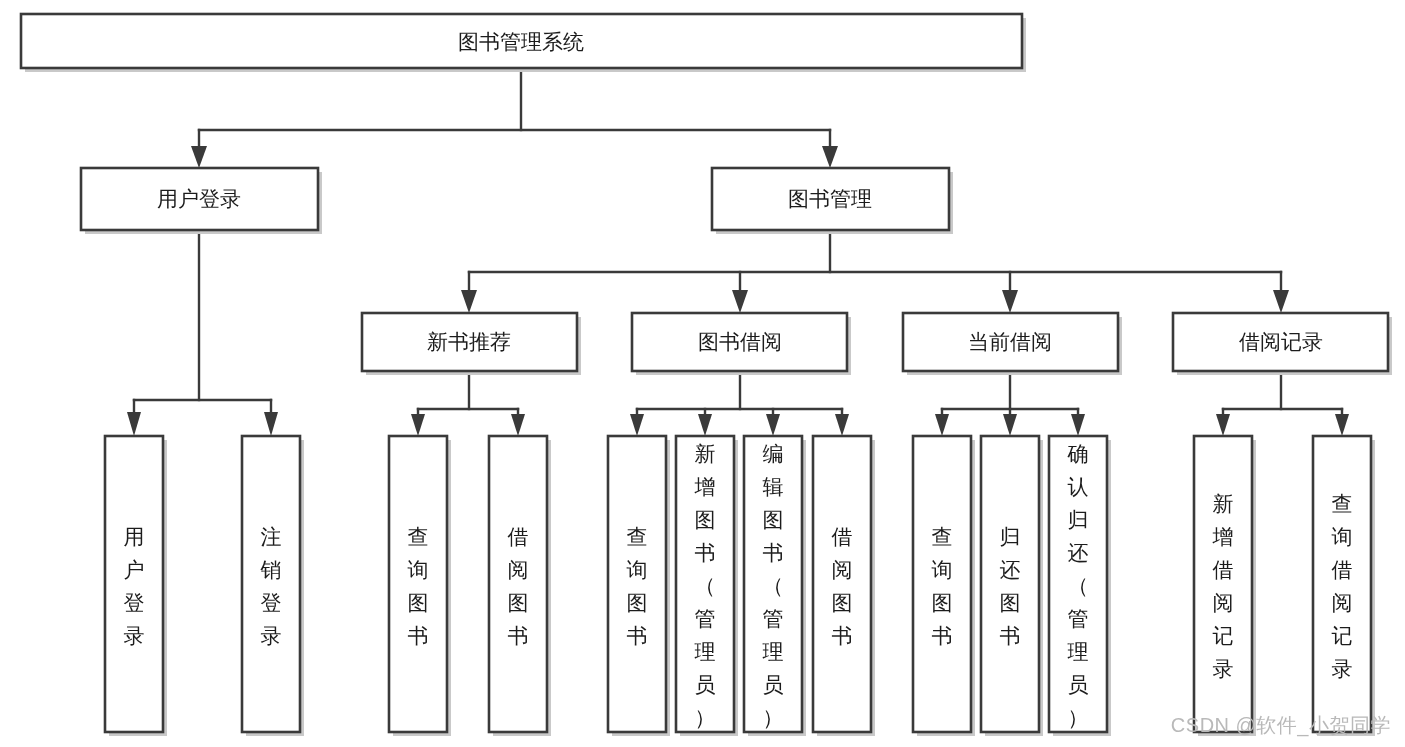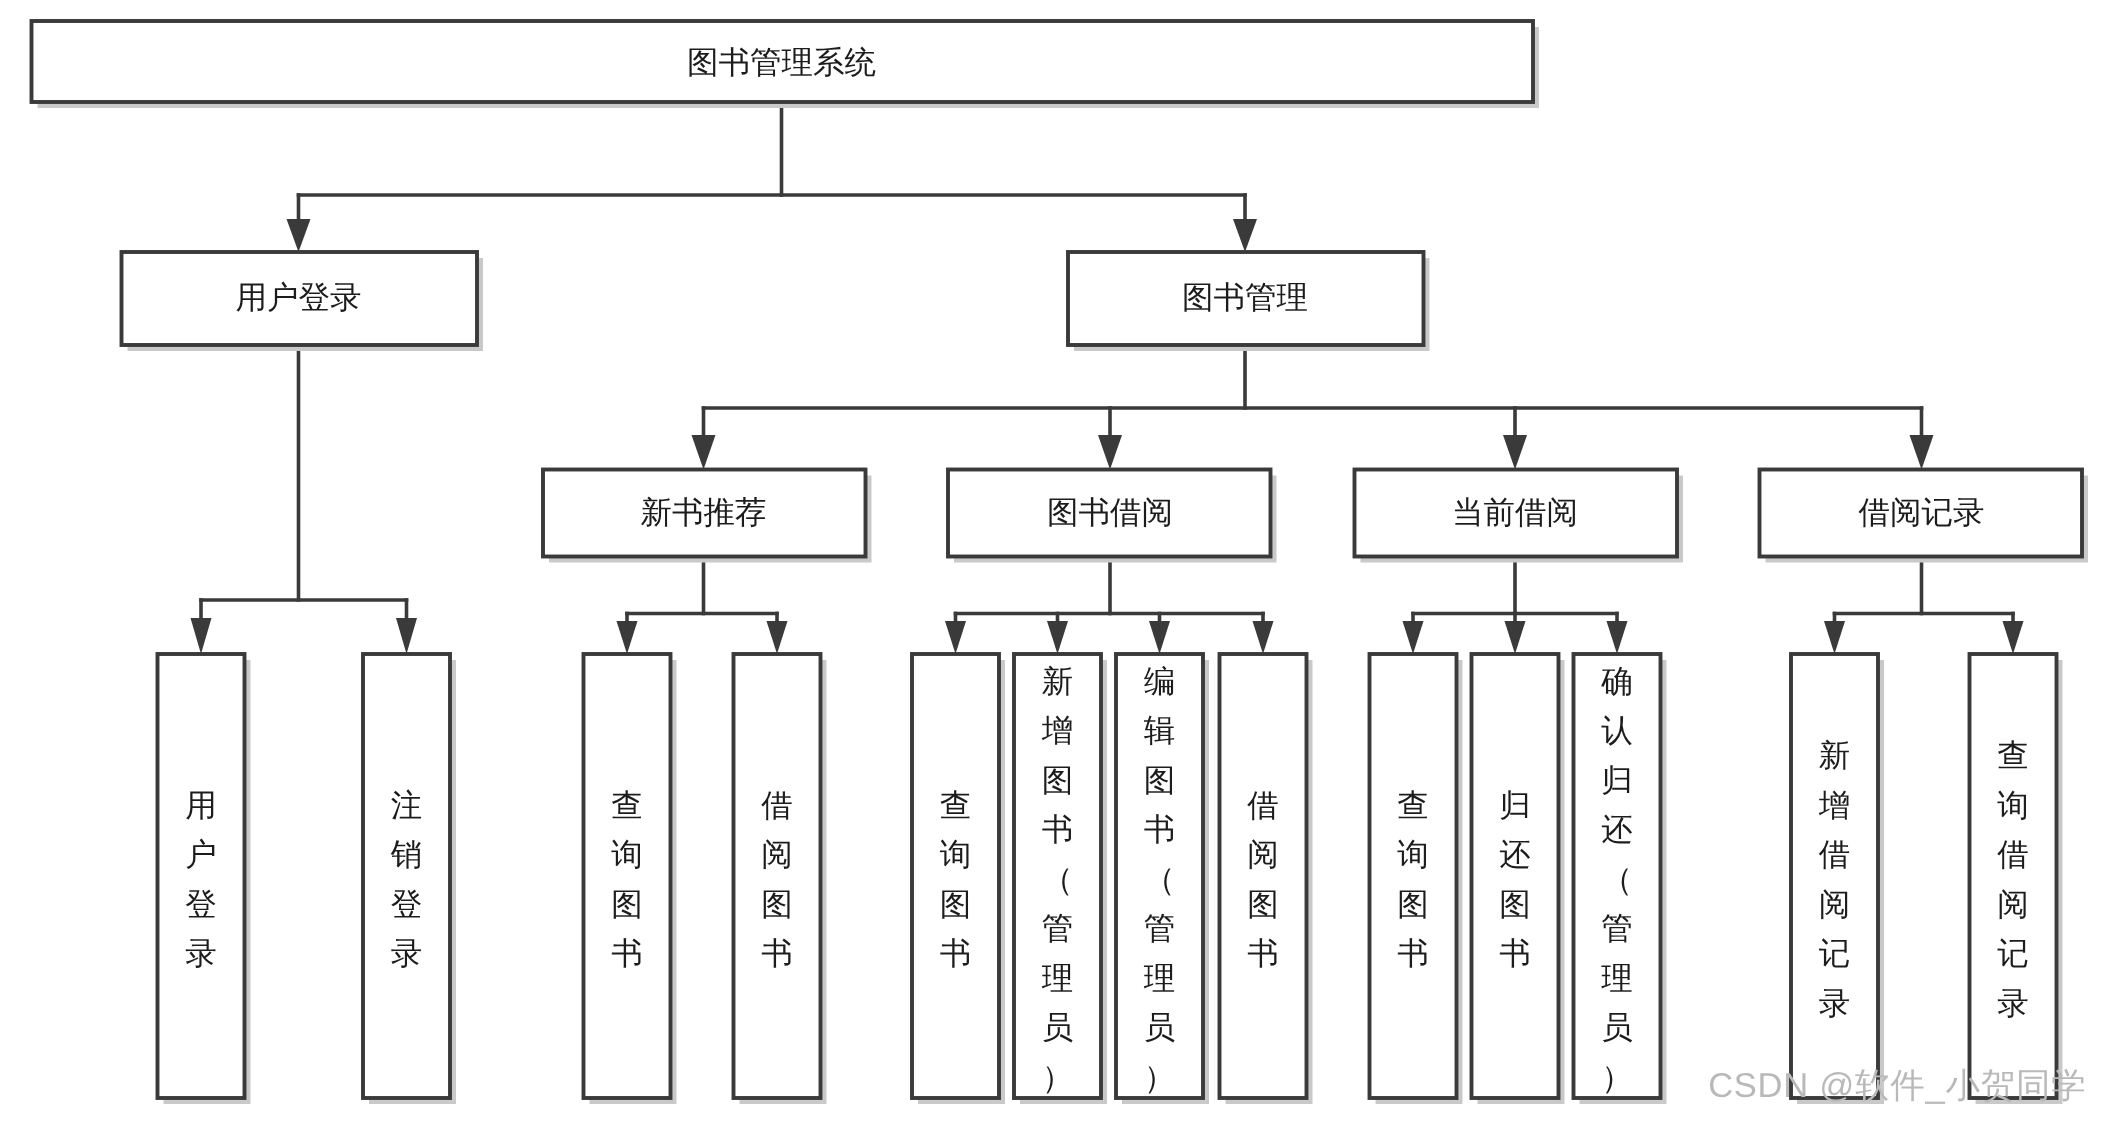--- a/index.html
+++ b/index.html
@@ -59,21 +59,21 @@
     font-size: 21px;
     fill: #1c1c1c;
     text-anchor: middle;
     white-space: pre;
   }
   .watermark-text {
     position: absolute;
     right: 14px;
     bottom: 8px;
     font-family: "Liberation Sans", "DejaVu Sans", sans-serif;
-    font-size: 23px;
+    font-size: 20px;
     color: #b9b9b9;
     letter-spacing: 0.5px;
     user-select: none;
     pointer-events: none;
     white-space: nowrap;
   }
 </style>
 </head>
 <body>
 

